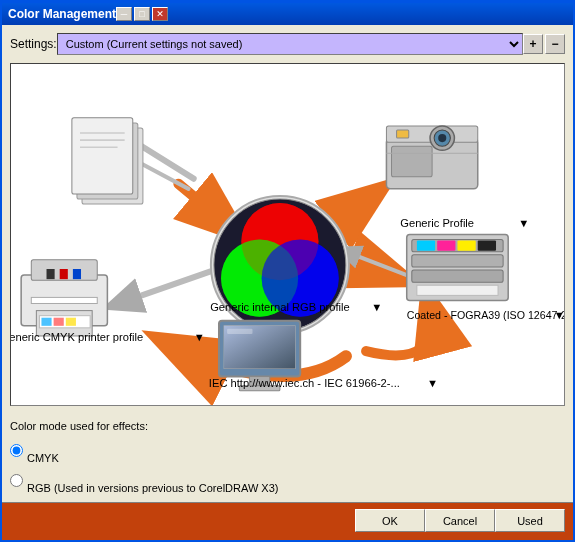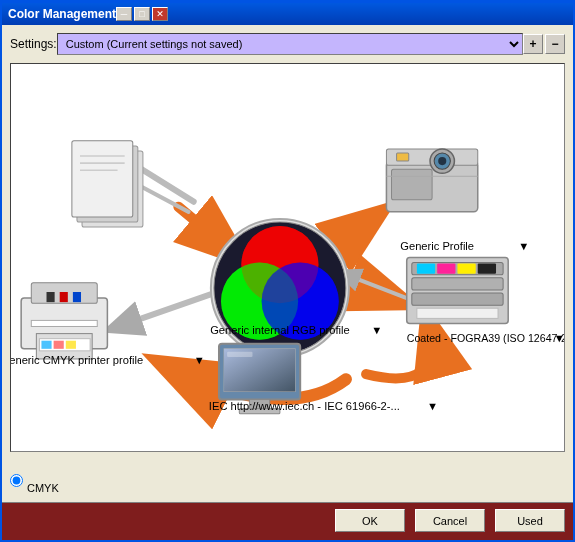--- a/index.html
+++ b/index.html
@@ -141,23 +141,23 @@
 
     .radio-label {
       font-size: 11px;
       margin-top: 16px;
     }
 
     
     .button-row {
       display: flex;
       justify-content: flex-end;
-      gap: 10px;
+      gap: 0;
       padding: 6px 8px 8px;
-      background: #7f1d1d;
+      background: #c2410c;
       border-top: 1px solid #808080;
     }
 
     .btn {
       min-width: 70px;
       height: 23px;
       background: #ece9d8;
       border: 1px solid #808080;
       border-top-color: #fff;
       border-left-color: #fff;
@@ -338,23 +338,28 @@
         <text x="390" y="238" text-anchor="start" font-size="10.5" fill="#000" font-family="Arial">Coated - FOGRA39 (ISO 12647-2:2004)</text>
         <text x="535" y="238" font-size="11" fill="#000" font-family="Arial">▼</text>
 
         <text x="195" y="305" text-anchor="start" font-size="11" fill="#000" font-family="Arial">IEC http://www.iec.ch - IEC 61966-2-...</text>
         <text x="410" y="305" font-size="11" fill="#000" font-family="Arial">▼</text>
       </svg>
     </div>
   </div>
 
   <div class="color-mode-section">
+    <div class="color-mode-label">Color mode used for effects:</div>
     <div class="radio-row">
       <input type="radio" name="colormode" checked="" style="">
       <span class="radio-label">CMYK</span>
+    </div>
+    <div class="radio-row">
+      <input type="radio" name="colormode" style="">
+      <span class="radio-label">RGB (Used in versions previous to CorelDRAW X3)</span>
     </div>
   </div>
 
   <div class="button-row">
     <button class="btn">OK</button>
     <button class="btn">Cancel</button>
     <button class="btn">Used</button>
   </div>
 </div>
 

